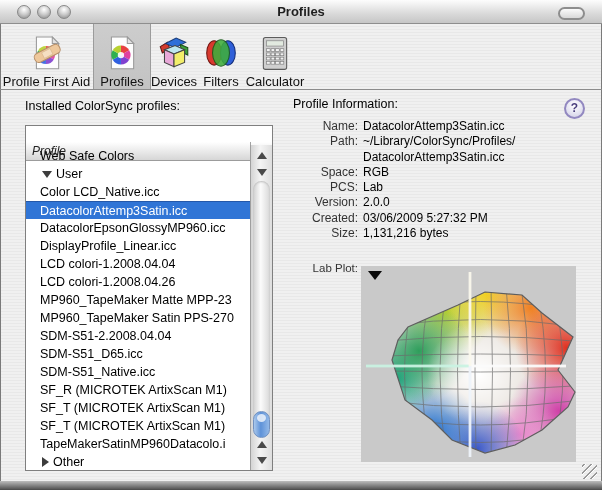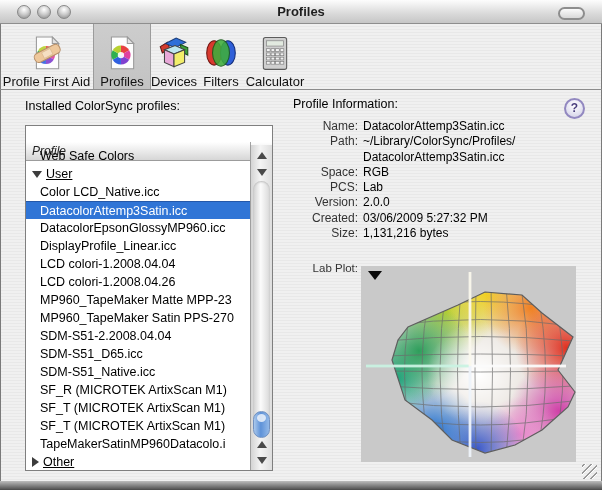--- a/index.html
+++ b/index.html
@@ -29,21 +29,21 @@
   .listbox{position:absolute;left:25px;top:125px;width:248px;height:346px;
        border:1px solid #7f7f7f;box-sizing:border-box;background:#fff;}
   .lb-header{position:absolute;left:0;top:16px;right:0;height:19px;
        background:linear-gradient(180deg,#ffffff,#d6d6d6);border-bottom:1px solid #9c9c9c;box-sizing:border-box;font-style:italic;}
   .lb-header .htext{position:absolute;left:6px;top:2px;font-size:12px;color:#222;}
   .hmenu{position:absolute;right:0;top:0;width:22px;height:18px;border-left:1px solid #a3a3a3;
        background:linear-gradient(180deg,#ffffff,#d8d8d8);display:flex;align-items:center;justify-content:center;box-sizing:border-box;}
   .tri-down{width:0;height:0;border-left:6px solid transparent;border-right:6px solid transparent;border-top:8px solid #101010;}
   .rows{position:absolute;left:0;top:19px;width:224px;height:325px;overflow:hidden;padding-top:2px;box-sizing:border-box;}
   .row{position:relative;height:18px;display:flex;align-items:center;font-size:12.5px;color:#000;white-space:nowrap;overflow:hidden;}
-  .row.ind1{padding-left:6px;text-decoration:underline;}
+  .row.ind1{padding-left:16px;}
   .row.ind2{padding-left:14px;}
   .row.selected{background:#3075d6;border-top:1px solid #2458a9;color:#fff;height:17px;}
   .dis-open{width:0;height:0;border-left:5px solid transparent;border-right:5px solid transparent;border-top:7px solid #3c3c3c;margin-right:4px;}
   .dis-closed{width:0;height:0;border-top:5px solid transparent;border-bottom:5px solid transparent;border-left:7px solid #3c3c3c;margin-right:4px;}
   
   .sbar{position:absolute;right:0;top:19px;width:22px;height:325px;border-left:1px solid #9f9f9f;
        background:linear-gradient(90deg,#d4d4d4,#f4f4f4 45%,#dedede);box-sizing:border-box;}
   .strack{position:absolute;left:2px;right:2px;top:36px;bottom:36px;border-radius:9px;
        background:linear-gradient(90deg,#cfcfcf,#fbfbfb 45%,#d8d8d8);box-shadow:inset 0 1px 2px #bdbdbd;}
   .sarrow{position:absolute;left:0;width:21px;height:17px;display:flex;align-items:center;justify-content:center;}

